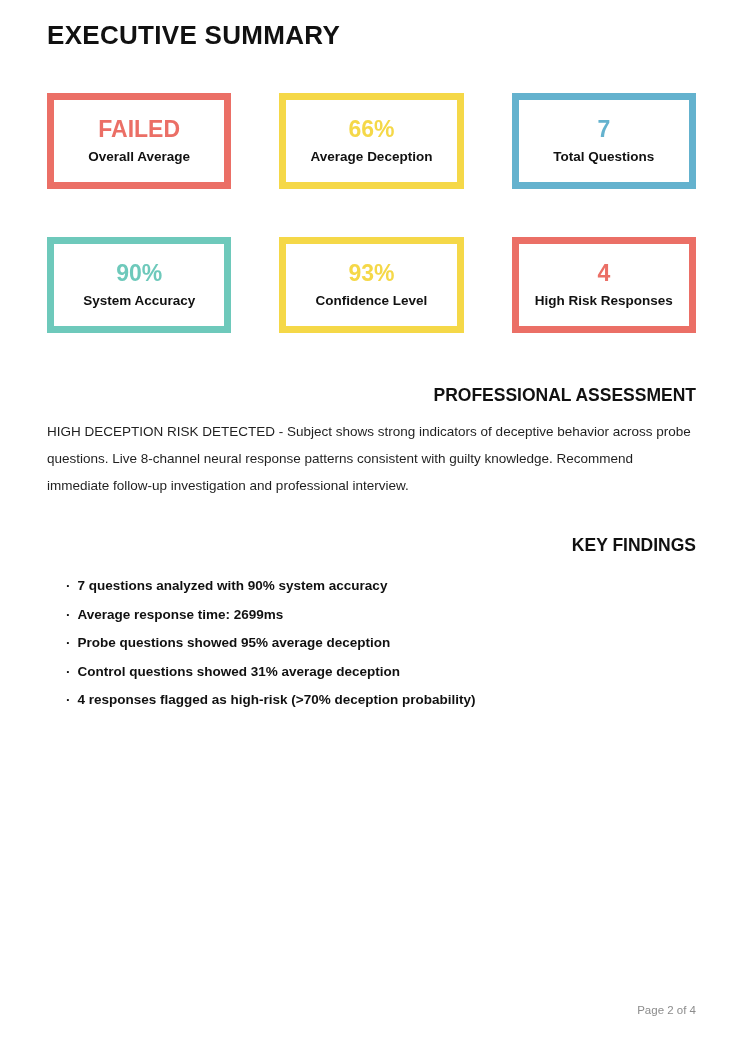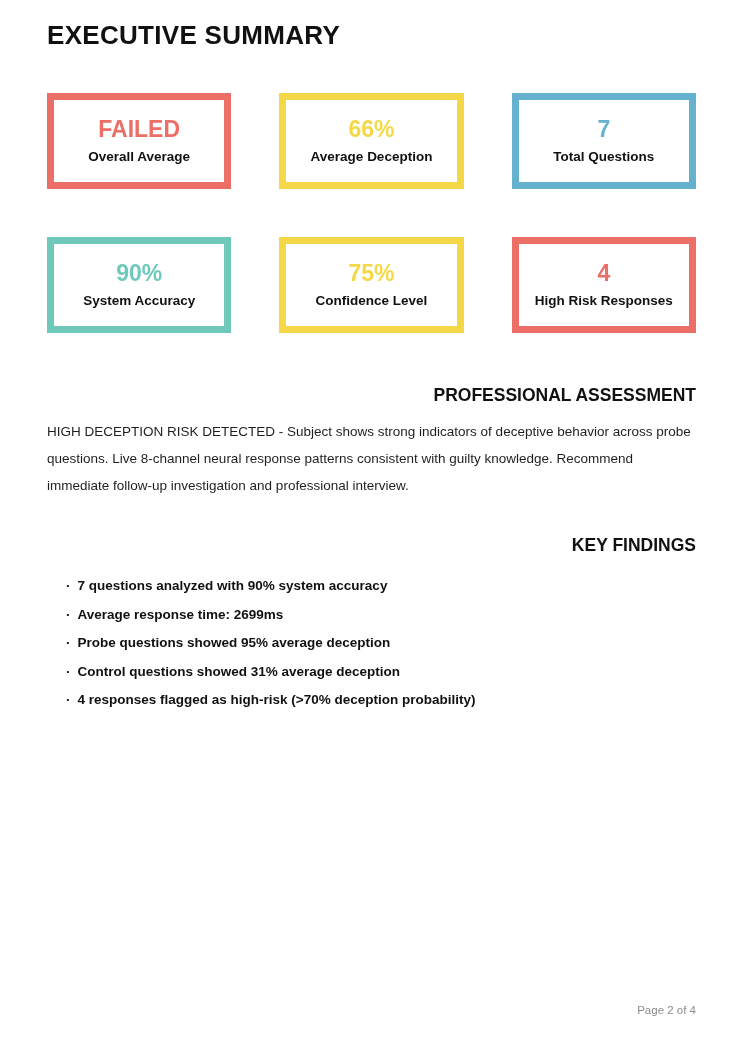--- a/index.html
+++ b/index.html
@@ -124,21 +124,21 @@
         <div class="stat-value" style="color: rgb(100, 178, 206);">7</div>
         <div class="stat-label">Total Questions</div>
       </div>
 
       <div class="stat-card" style="border-color: rgb(110, 201, 187);">
         <div class="stat-value" style="color: rgb(110, 201, 187);">90%</div>
         <div class="stat-label">System Accuracy</div>
       </div>
 
       <div class="stat-card" style="border-color: rgb(245, 216, 72);">
-        <div class="stat-value" style="color: rgb(245, 216, 72);">75%</div>
+        <div class="stat-value" style="color: rgb(245, 216, 72);">93%</div>
         <div class="stat-label">Confidence Level</div>
       </div>
 
       <div class="stat-card" style="border-color: rgb(235, 111, 102);">
         <div class="stat-value" style="color: rgb(235, 111, 102);">4</div>
         <div class="stat-label">High Risk Responses</div>
       </div>
 
     </div>
 

